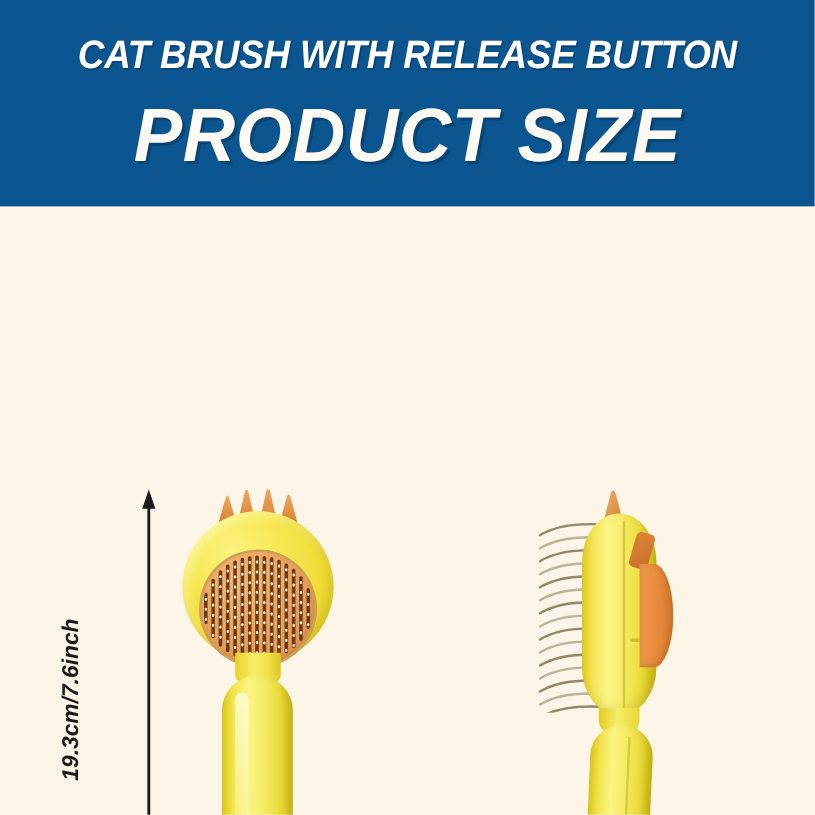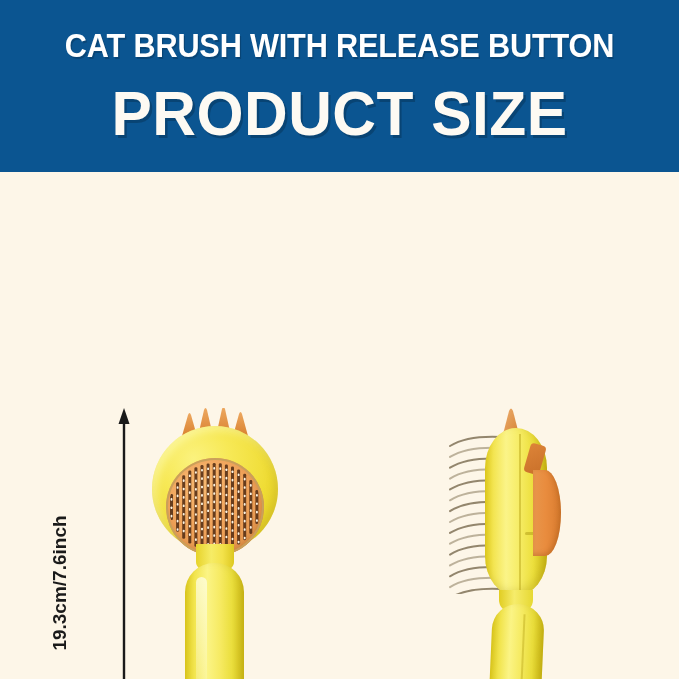--- a/index.html
+++ b/index.html
@@ -11,20 +11,21 @@
     height: 679px;
     overflow: hidden;
     font-family: "Liberation Sans", sans-serif;
     background: #fdf6e8;
   }
   .page {
     position: relative;
     width: 679px;
     height: 679px;
     background: #fdf6e8;
+    font-style: italic;
   }
 
   
   .header {
     position: absolute;
     left: 0;
     top: 0;
     width: 679px;
     height: 172px;
     background: #0b5591;

